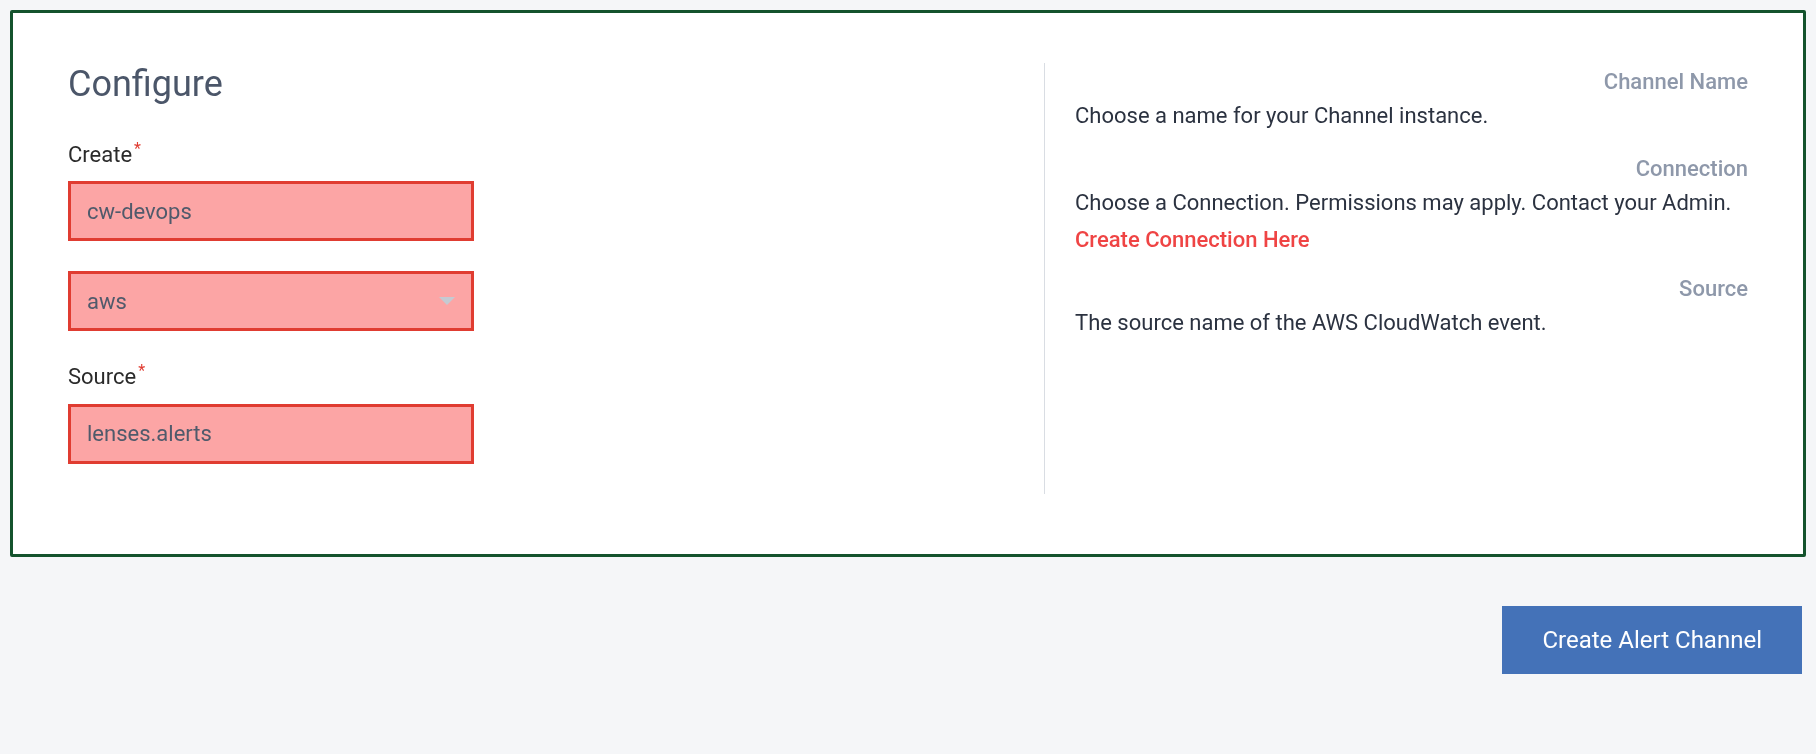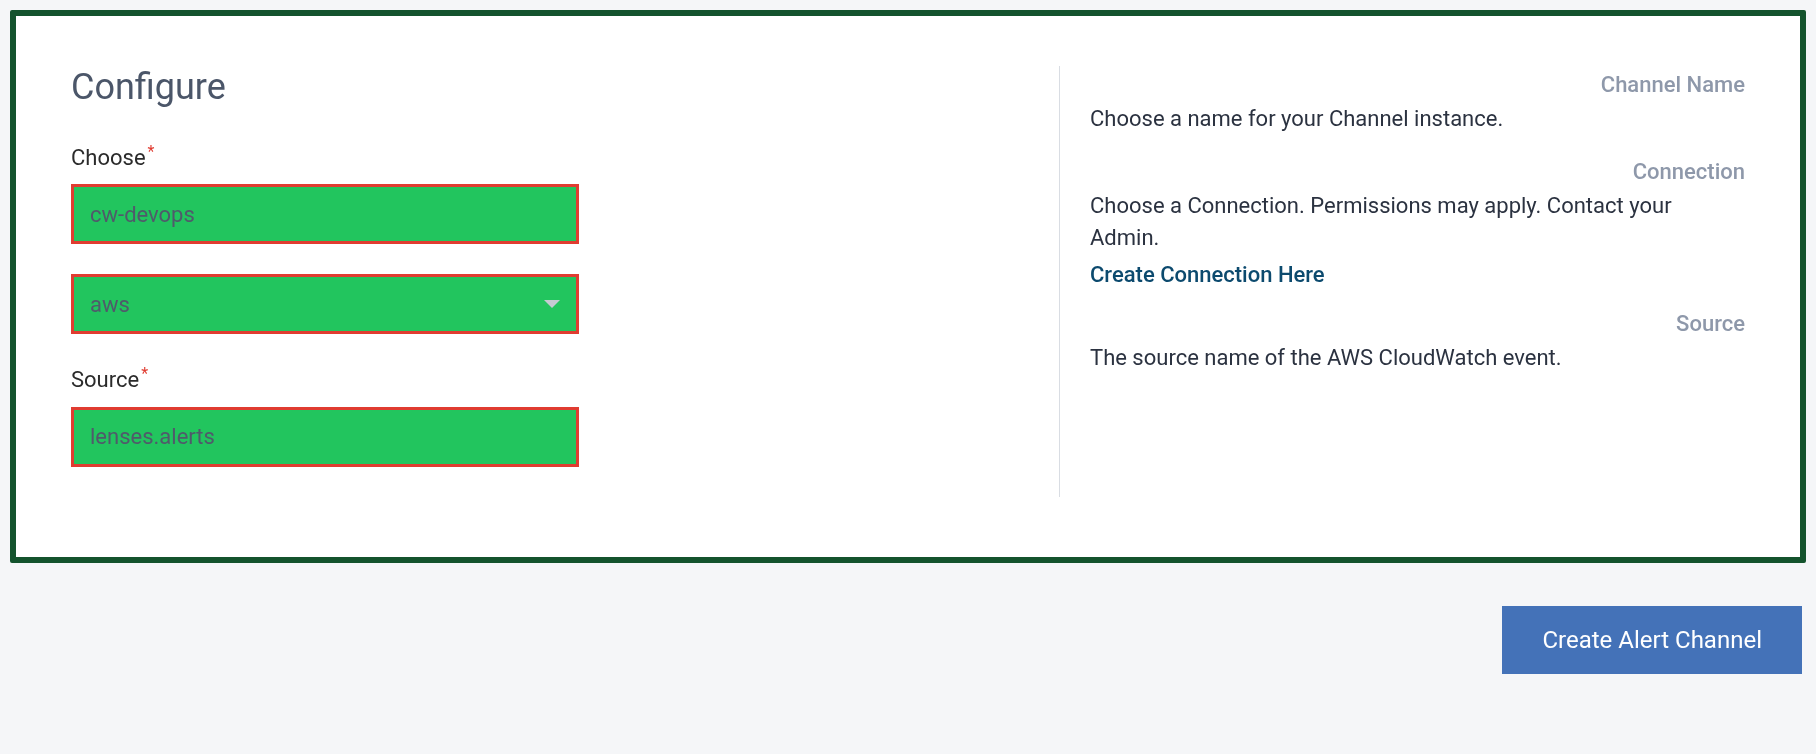--- a/index.html
+++ b/index.html
@@ -9,26 +9,26 @@
     }
     body {
       font-family: -apple-system, BlinkMacSystemFont, "Segoe UI", Roboto, "Helvetica Neue", Arial, sans-serif;
       background: #f5f6f8;
       width: 1816px;
       height: 754px;
       position: relative;
     }
     .card {
       background: #ffffff;
-      border: 6px solid #14532d;
+      border: 3px solid #14532d;
       border-radius: 2px;
       margin: 10px 10px 0 10px;
       padding: 50px 55px 60px 55px;
       display: flex;
-      gap: 28px;
+      gap: 16px;
     }
     .form-column {
       flex: 0 0 960px;
     }
     .help-column {
       flex: 1;
       border-left: 1px solid #d9dde3;
       padding-left: 30px;
       padding-top: 6px;
     }
@@ -48,24 +48,24 @@
       margin-bottom: 14px;
       display: block;
     }
     .required-star {
       color: #e03c31;
       font-size: 16px;
       vertical-align: super;
       margin-left: 2px;
     }
     .field-input {
-      width: 508px;
+      width: 406px;
       height: 60px;
       border: 3px solid #e03c31;
-      background: #22c55e;
+      background: #fca5a5;
       padding: 0 16px;
       font-size: 22px;
       color: #505a6b;
       outline: none;
       display: flex;
       align-items: center;
       justify-content: space-between;
     }
     .field-input input {
       border: none;
@@ -102,21 +102,21 @@
     }
     .help-text {
       font-size: 22px;
       font-weight: 400;
       color: #2b3240;
       line-height: 1.45;
     }
     .help-link {
       font-size: 22px;
       font-weight: 500;
-      color: #0c4a6e;
+      color: #ef4444;
       margin-top: 8px;
       display: inline-block;
       cursor: pointer;
     }
     .primary-button {
       position: absolute;
       right: 14px;
       bottom: 80px;
       background: #4472b8;
       color: #ffffff;
@@ -130,21 +130,21 @@
   </style>
 </head>
 <body>
 
 <div class="card">
   <div class="form-column">
     <h1 class="page-heading">Configure</h1>
 
     <div class="field-group">
       <label class="field-label">
-        <span>Choose</span><span class="required-star">*</span>
+        <span>Create</span><span class="required-star">*</span>
       </label>
       <div class="field-input">
         <input type="text" value="cw-devops" style="">
       </div>
     </div>
 
     <div class="field-group">
       <div class="field-input select-box">
         <span class="select-value">aws</span>
         <span class="chevron"></span>

